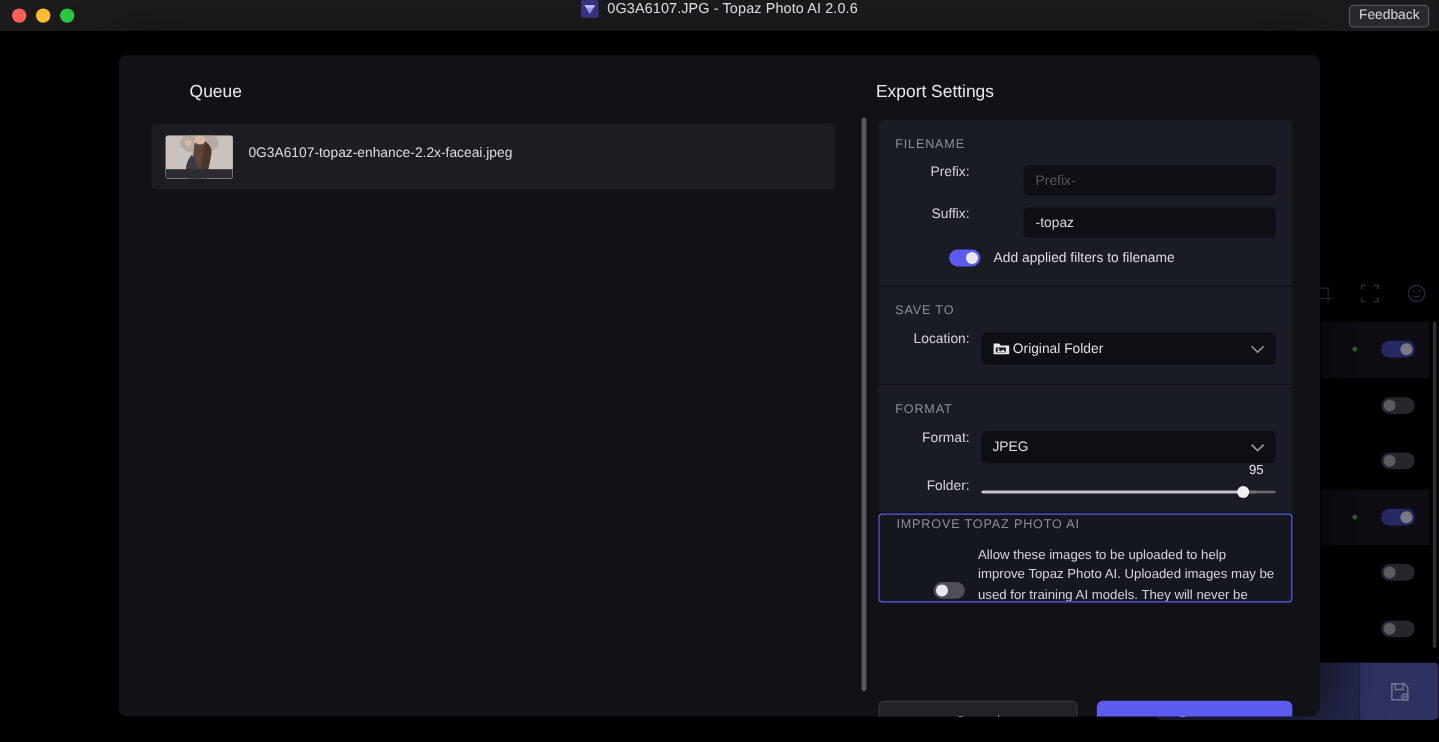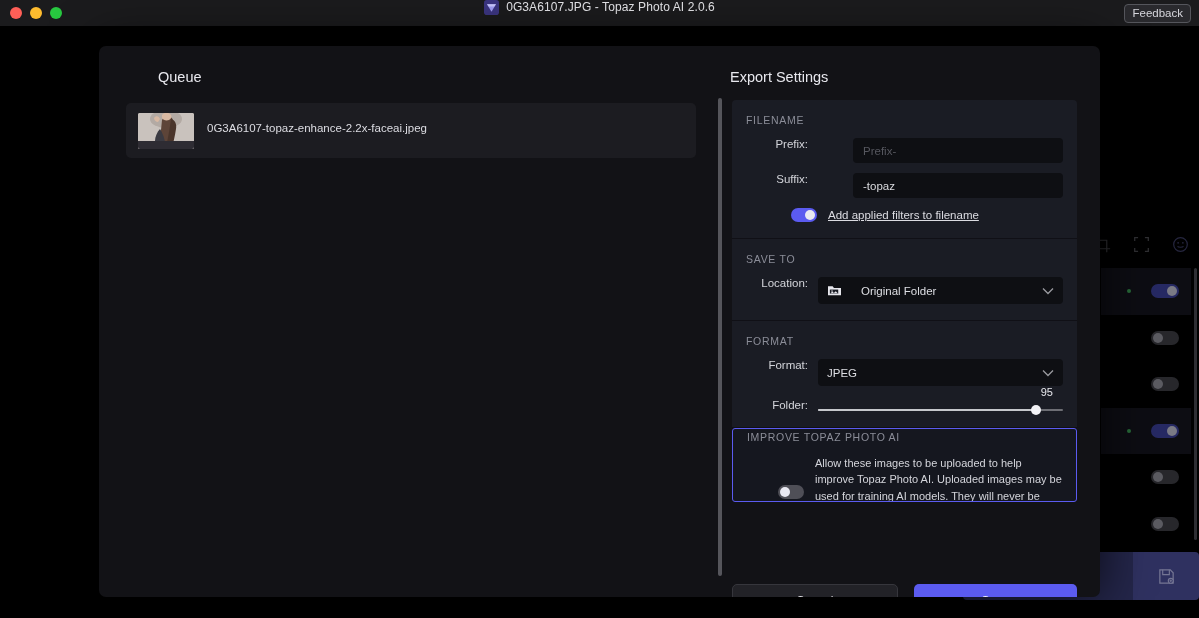--- a/index.html
+++ b/index.html
@@ -146,36 +146,36 @@
   }
   .field-input {
     flex: 1; height: 25px; background: #0e0f13; border-radius: 4px;
     display: flex; align-items: center; padding: 0 10px;
     font-size: 11.5px; color: #d9dade; margin-left: 35px;
   }
   .field-input.placeholder { color: #56575f; }
   .field-select {
     flex: 1; height: 27px; background: #0e0f13; border-radius: 4px;
     display: flex; align-items: center; padding: 0 9px;
-    font-size: 11.5px; color: #dedfe4; gap: 19px;
+    font-size: 11.5px; color: #dedfe4; gap: 2px;
   }
   .field-select .chev { margin-left: auto; opacity: .75; }
   .folder-icon { width: 15px; height: 13px; flex: 0 0 auto; }
   .toggle-row { display: flex; align-items: center; gap: 11px; padding-left: 45px; }
   .sw {
     width: 26px; height: 14px; border-radius: 7px;
     background: #4f4f57; position: relative; flex: 0 0 auto;
   }
   .sw.on { background: #5b5bf0; }
   .sw .knob {
     position: absolute; top: 2px; left: 2px;
     width: 10px; height: 10px; border-radius: 50%; background: #e9e9f2;
   }
   .sw.on .knob { left: 14px; }
-  .toggle-label { font-size: 11.5px; color: #dcdce2; text-decoration: underline; }
+  .toggle-label { font-size: 11.5px; color: #dcdce2; }
 
   .quality-row { display: flex; align-items: flex-start; margin-top: 13px; }
   .quality-right { flex: 1; position: relative; }
   .quality-value {
     position: absolute; right: 10px; top: -13px;
     font-size: 11px; color: #e7e7ec;
   }
   .track {
     position: relative; height: 2px; background: #a9aab0;
     border-radius: 1px; margin-top: 10px; margin-right: 16px;

